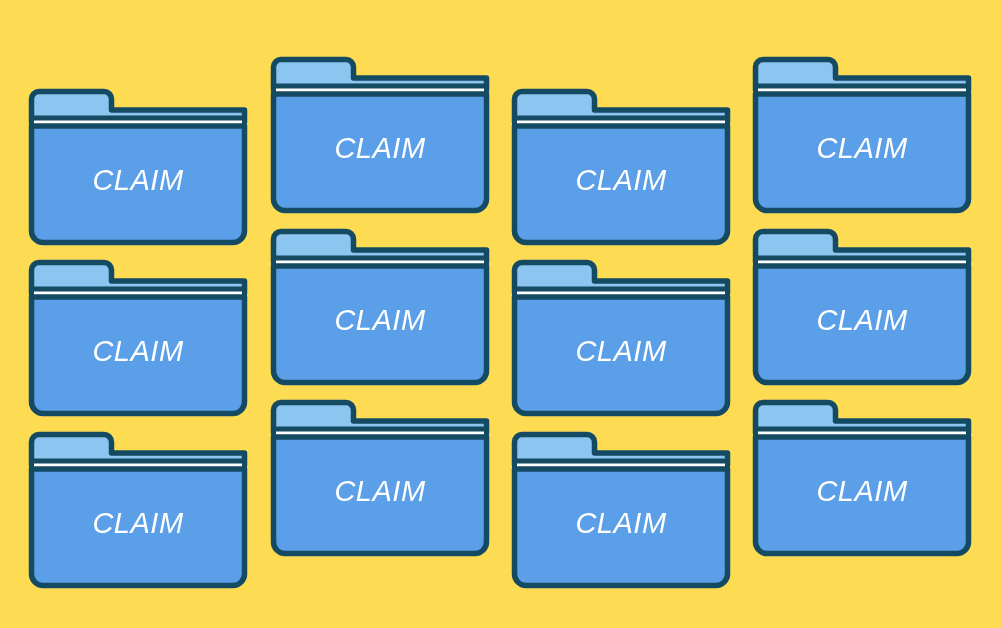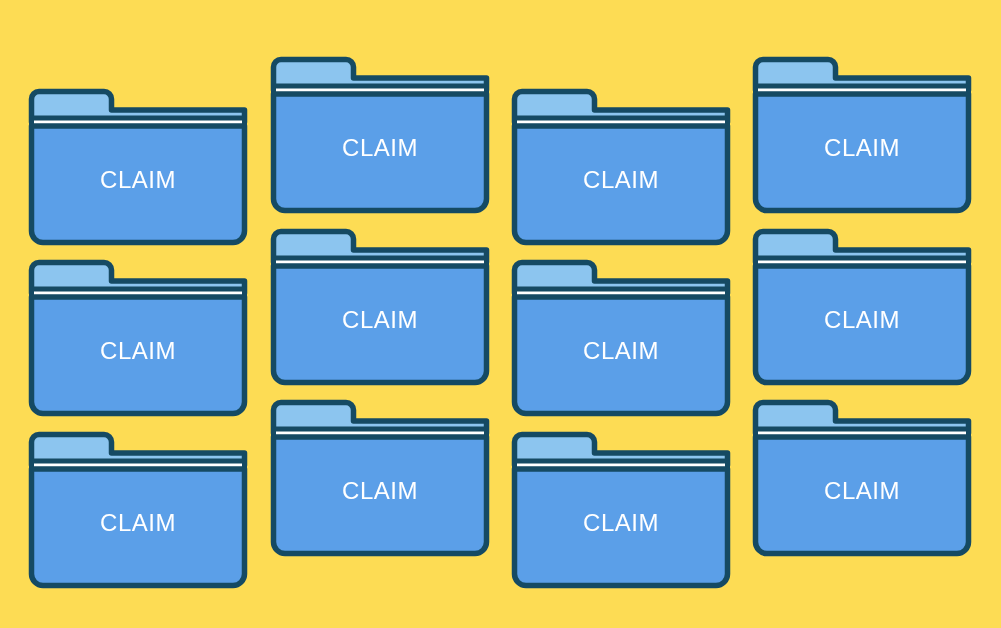--- a/index.html
+++ b/index.html
@@ -37,26 +37,27 @@
     right: 0;
     top: 0;
     bottom: 0;
     display: flex;
     align-items: center;
     justify-content: center;
     padding-top: 26px;
     box-sizing: border-box;
     color: #ffffff;
     font-family: "Liberation Sans", sans-serif;
-    font-size: 24px;
+    font-size: 29px;
     font-weight: 400;
     letter-spacing: 0.5px;
     line-height: 1;
     pointer-events: none;
     white-space: nowrap;
+    font-style: italic;
   }
 </style>
 </head>
 <body>
 
 <div id="canvas" style="background: rgb(253, 220, 84); width: 1001px; height: 628px;">
     <div class="folder" style="left: 28px; top: 88px; width: 220px; height: 158px;">
     <svg viewBox="0 0 220 158" xmlns="http://www.w3.org/2000/svg" aria-hidden="true">
 
       <path class="tab-shape" d="M 3.5 34

